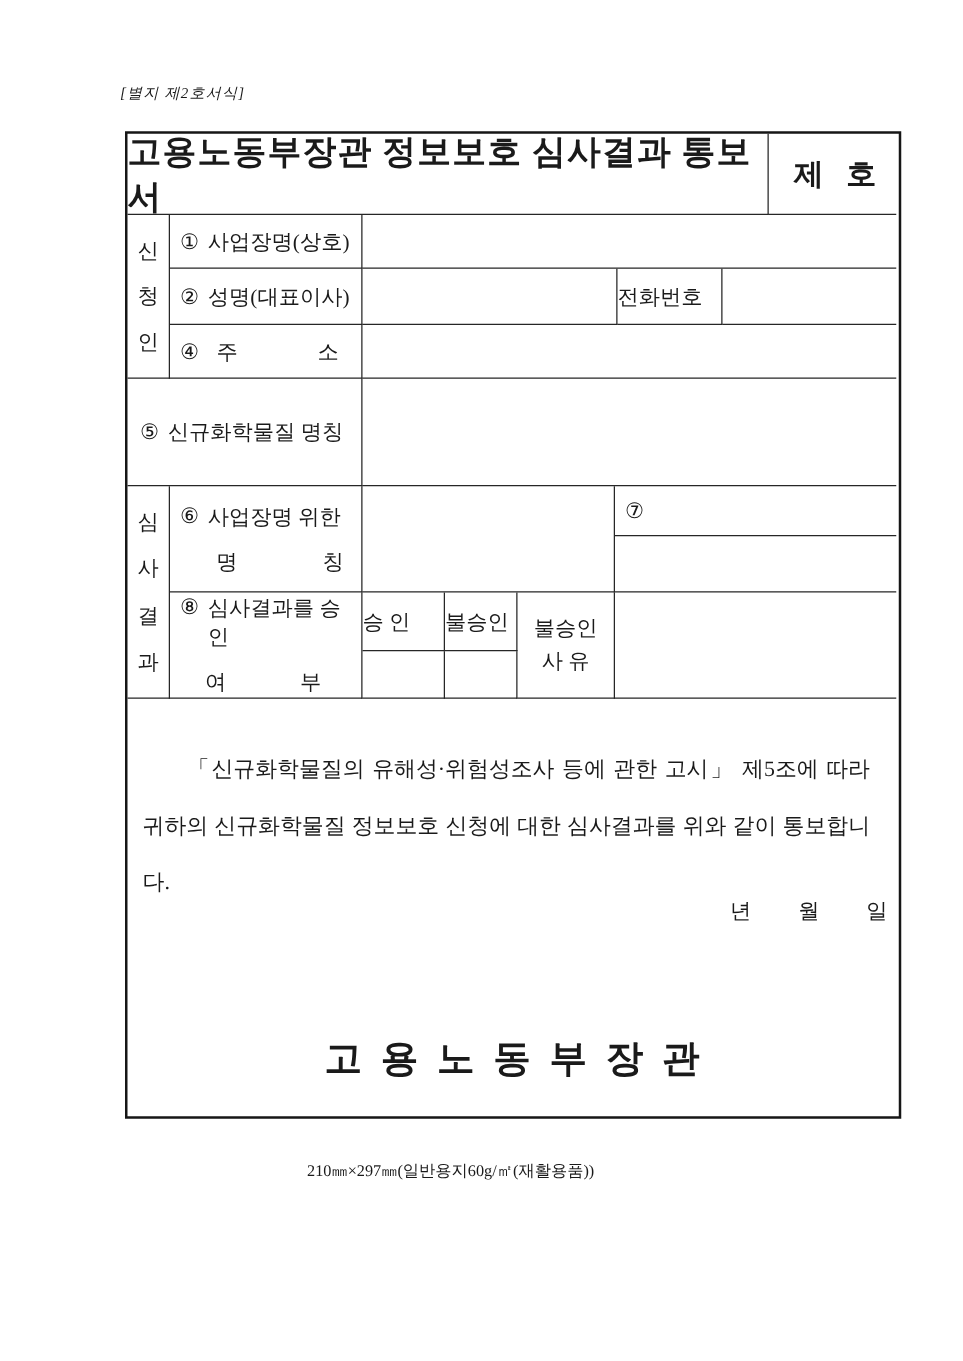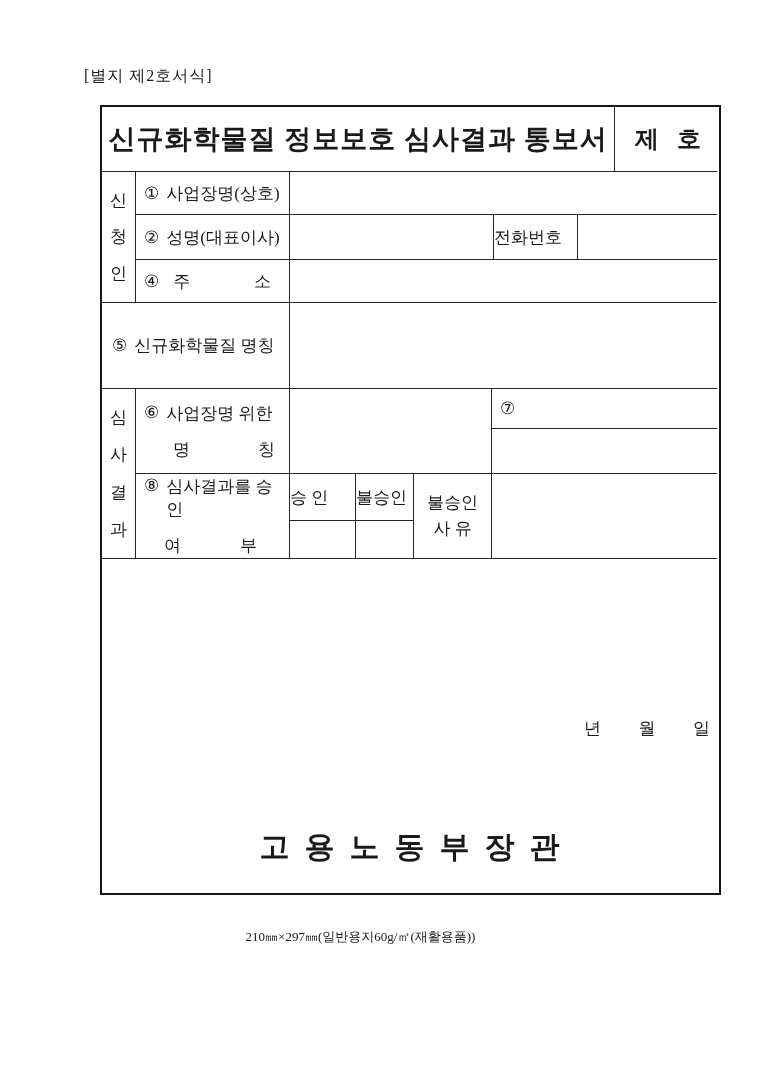--- a/index.html
+++ b/index.html
@@ -2,21 +2,21 @@
 <html><head>
 <meta charset="utf-8">
 <style>
   html,body { margin:0; padding:0; }
   body {
     width:770px; height:1089px; position:relative;
     background:#ffffff; color:#1a1a1a;
     font-family:"Liberation Serif","DejaVu Serif",serif;
   }
   .abs { position:absolute; }
-  .form-tag { left:84px; top:66px; font-size:16px; letter-spacing:1px; }
+  .form-tag { left:96px; top:66px; font-size:12px; letter-spacing:1px;font-style:italic; }
   .tbl {
     left:100px; top:105px; width:621px; height:790px;
     border:2px solid #161616; box-sizing:border-box; position:absolute;
   }
   .cell {
     position:absolute; box-sizing:border-box;
     border-right:1px solid #262626; border-bottom:1px solid #262626;
     display:flex; align-items:center;
     font-size:17px;
   }
@@ -48,21 +48,21 @@
   .footer-note { left:0px; top:908px; width:721px; text-align:center; font-size:13px;margin-top:20px; }
 </style>
 </head>
 <body>
 
 <div class="abs form-tag">[별지 제2호서식]</div>
 
 <div class="tbl">
 
   <div class="cell title-cell" style="left:0;top:0;width:513px;height:65px;">
-    <span>신규화학물질 정보보호 심사결과 통보서</span>
+    <span>고용노동부장관 정보보호 심사결과 통보서</span>
   </div>
   <div class="cell docno-cell no-r" style="left:513px;top:0;width:102px;height:65px;">
     <span>제</span>
     <span>호</span>
   </div>
 
   <div class="cell side-cell" style="left:0;top:65px;width:34px;height:131px;">
     <span>신</span>
     <span>청</span>
     <span>인</span>
@@ -141,20 +141,21 @@
   </div>
   <div class="cell" style="left:188px;top:414px;width:66px;height:38px;"></div>
   <div class="cell" style="left:254px;top:414px;width:58px;height:38px;"></div>
   <div class="cell two-line-center" style="left:312px;top:367px;width:78px;height:85px;">
     <span>불승인</span>
     <span>사 유</span>
   </div>
   <div class="cell no-r" style="left:390px;top:367px;width:225px;height:85px;"></div>
 
   <div class="cell no-r no-b" style="left:0;top:452px;width:615px;height:334px;display:block;">
+    <div class="abs paragraph">「신규화학물질의 유해성·위험성조사 등에 관한 고시」 제5조에 따라 귀하의 신규화학물질 정보보호 신청에 대한 심사결과를 위와 같이 통보합니다.</div>
     <div class="abs date-line">
       <span>년</span>
       <span>월</span>
       <span>일</span>
     </div>
     <div class="abs signer">고용노동부장관</div>
   </div>
 
 </div>
 

